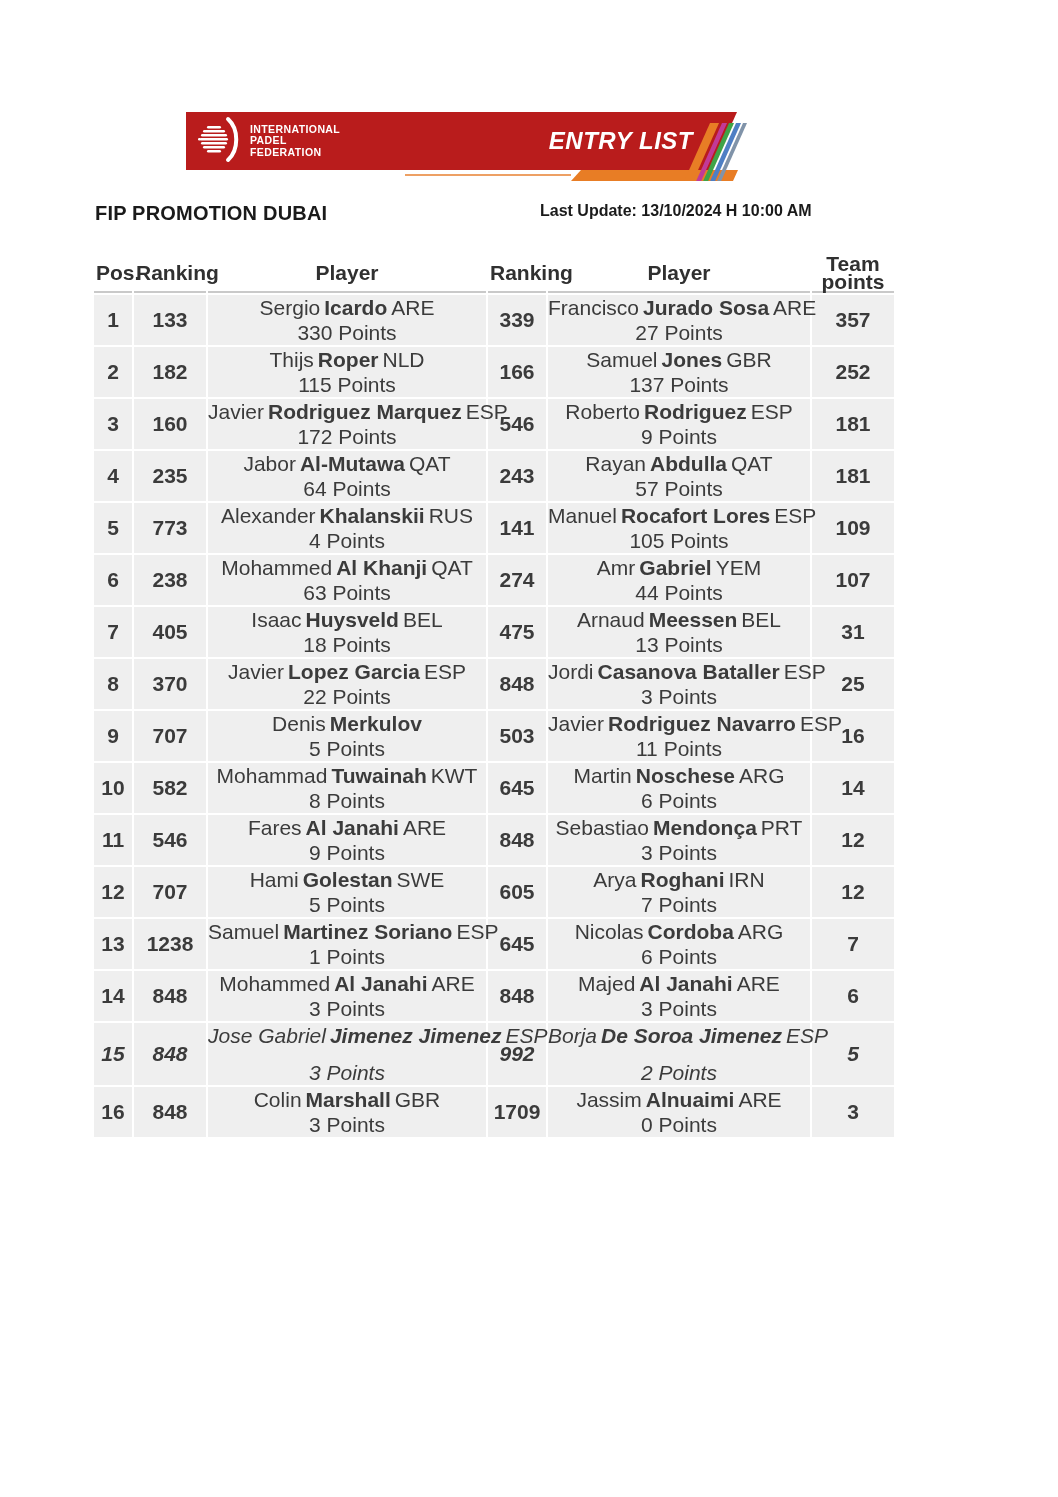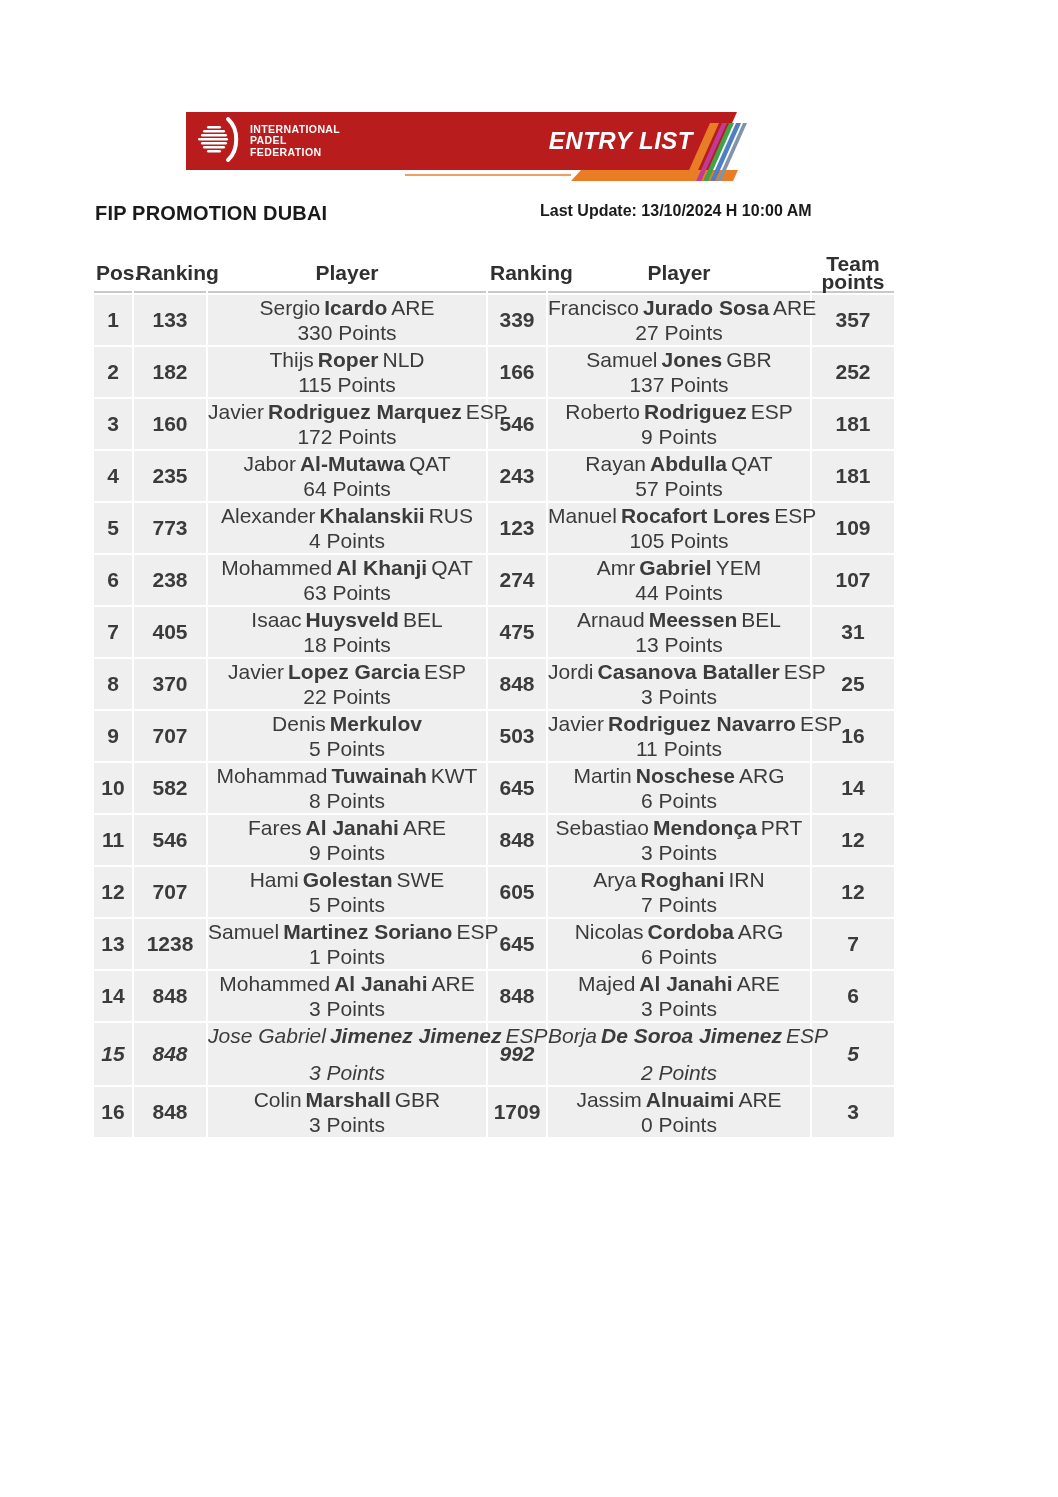--- a/index.html
+++ b/index.html
@@ -218,21 +218,21 @@
     </tr>
         <tr>
       <td class="cell-num">5</td>
       <td class="cell-num">773</td>
       <td class="cell-player">
         <div class="name-line">
           <span class="name-part name-first">Alexander</span><span class="name-part name-last">Khalanskii</span><span class="name-part name-country">RUS</span>
         </div>
         <div class="points-line">4 Points</div>
       </td>
-      <td class="cell-num">123</td>
+      <td class="cell-num">141</td>
       <td class="cell-player">
         <div class="name-line">
           <span class="name-part name-first">Manuel</span><span class="name-part name-last">Rocafort Lores</span><span class="name-part name-country">ESP</span>
         </div>
         <div class="points-line">105 Points</div>
       </td>
       <td class="cell-num">109</td>
     </tr>
         <tr>
       <td class="cell-num">6</td>

